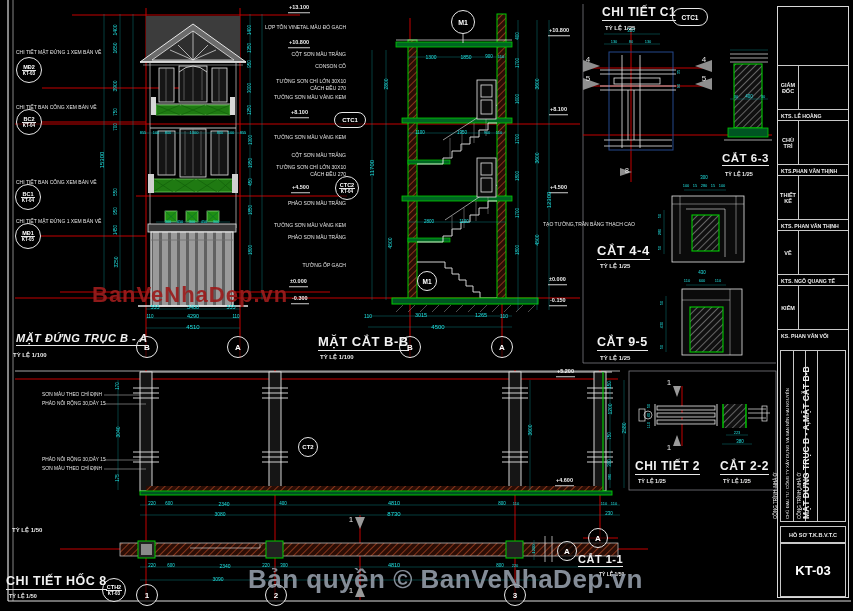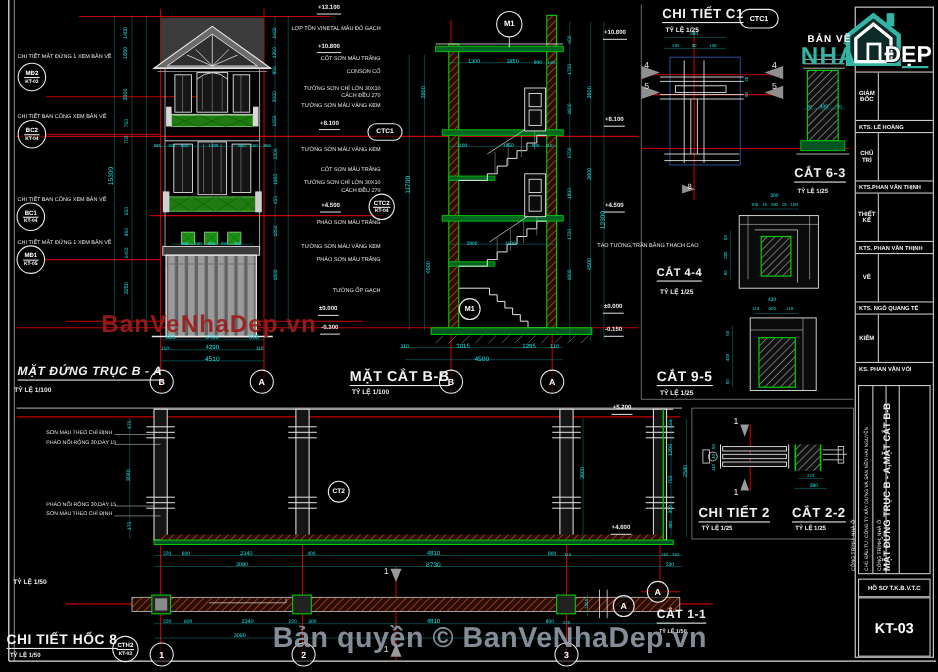--- a/index.html
+++ b/index.html
@@ -542,32 +542,32 @@
     </div>
 
   <div class="dt" style="left:16px;top:332px;font-size:11px;font-style:italic;">MẶT ĐỨNG TRỤC B - A</div>
   <div class="ds" style="left:13px;top:352px;font-size:6px;">TỶ LỆ 1/100</div>
   <div class="dt" style="left:318px;top:334px;font-size:13px;">MẶT CẮT B-B</div>
   <div class="ds" style="left:320px;top:354px;font-size:6px;">TỶ LỆ 1/100</div>
   <div class="dt" style="left:602px;top:5px;font-size:12px;">CHI TIẾT C1</div>
   <div class="ds" style="left:605px;top:25px;font-size:6px;">TỶ LỆ 1/25</div>
   <div class="dt" style="left:722px;top:152px;font-size:11.5px;">CẮT 6-3</div>
   <div class="ds" style="left:725px;top:171px;font-size:5.5px;">TỶ LỆ 1/25</div>
-  <div class="dt" style="left:597px;top:243px;font-size:10px;">CẮT 4-4</div>
+  <div class="dt" style="left:597px;top:243px;font-size:13px;">CẮT 4-4</div>
   <div class="ds" style="left:600px;top:263px;font-size:6px;">TỶ LỆ 1/25</div>
   <div class="dt" style="left:597px;top:335px;font-size:12.5px;">CẮT 9-5</div>
   <div class="ds" style="left:600px;top:355px;font-size:6px;">TỶ LỆ 1/25</div>
   <div class="ds" style="left:12px;top:527px;font-size:6px;">TỶ LỆ 1/50</div>
   <div class="dt" style="left:6px;top:574px;font-size:12.5px;">CHI TIẾT HỐC 8</div>
   <div class="ds" style="left:9px;top:593px;font-size:5.5px;">TỶ LỆ 1/50</div>
   <div class="dt" style="left:635px;top:459px;font-size:12px;">CHI TIẾT 2</div>
   <div class="ds" style="left:638px;top:478px;font-size:5.5px;">TỶ LỆ 1/25</div>
   <div class="dt" style="left:720px;top:459px;font-size:12px;">CẮT 2-2</div>
   <div class="ds" style="left:723px;top:478px;font-size:5.5px;">TỶ LỆ 1/25</div>
-  <div class="dt" style="left:597px;top:553px;font-size:11px;text-align:right;">CẮT 1-1</div>
+  <div class="dt" style="left:578px;top:553px;font-size:11px;text-align:right;">CẮT 1-1</div>
   <div class="ds" style="left:599px;top:571px;font-size:5px;">TỶ LỆ 1/50</div>
 
   <div class="wm-center">BanVeNhaDep.vn</div>
   <div class="wm-bottom">Bản quyền © BanVeNhaDep.vn</div>
 
   <div id="tblock">
     <div class="tbrow" style="top:58px">
       <div class="tbcell">GIÁM ĐỐC</div>
       <div class="tbname">KTS. LÊ HOÀNG</div>
     </div>
@@ -593,26 +593,14 @@
       <div class="vsep" style="left:36px"></div>
       <div class="vtext" style="left:2px;font-size:4.6px;height:10px;">CÔNG TRÌNH: NHÀ Ở</div>
       <div class="vtext" style="left:14px;font-size:4.4px;height:10px;">CHỦ ĐẦU TƯ: CÔNG TY XÂY DỰNG VÀ SAN NỀN HAI NGUYỄN</div>
       <div class="vtext" style="left:26px;font-size:4.6px;height:10px;">CÔNG TRÌNH: NHÀ Ở</div>
       <div class="vtext" style="left:38px;font-size:8.5px;font-weight:bold;height:26px;line-height:26px;">MẶT ĐỨNG TRỤC B - A,MẶT CẮT B-B</div>
     </div>
     <div id="hoso">HỒ SƠ T.K.B.V.T.C</div>
     <div id="ktbox">KT-03</div>
   </div>
 
-  <div id="logo">
-    <svg width="122" height="56" viewBox="0 0 122 56">
-      <polygon points="45,48 45,22 68,4 91,22 91,48" fill="#0d2a26" stroke="#35b3a4" stroke-width="4"></polygon>
-      <polygon points="52,46 52,25 68,12 84,25 84,46" fill="none" stroke="#ffffff" stroke-width="3"></polygon>
-      <rect x="63" y="30" width="11" height="16" fill="none" stroke="#ffffff" stroke-width="2.5"></rect>
-      <rect x="80" y="2" width="7" height="12" fill="#35b3a4"></rect>
-    </svg>
-    <span class="bv">BẢN VẼ</span>
-    <span class="nha">NHÀ</span>
-    <span class="dep">ĐẸP</span>
-    <span class="bar"></span>
-  </div>
 
 </div>
 
 </body></html>

